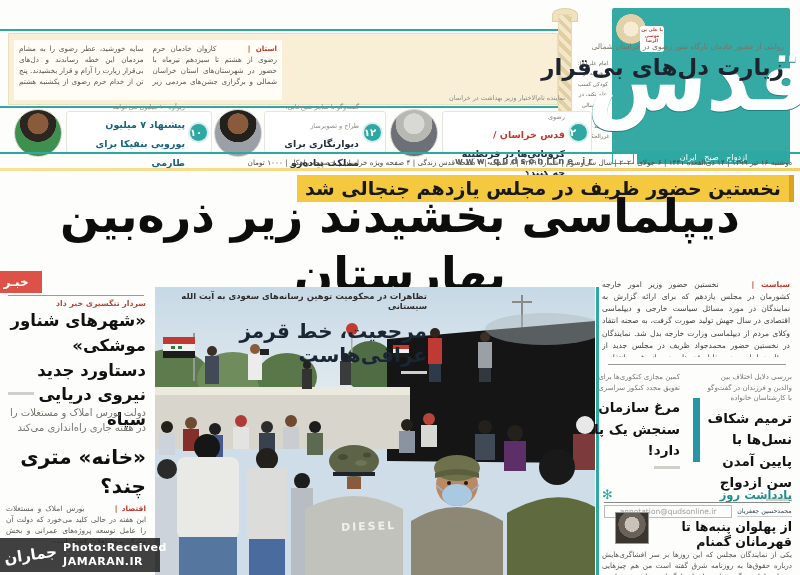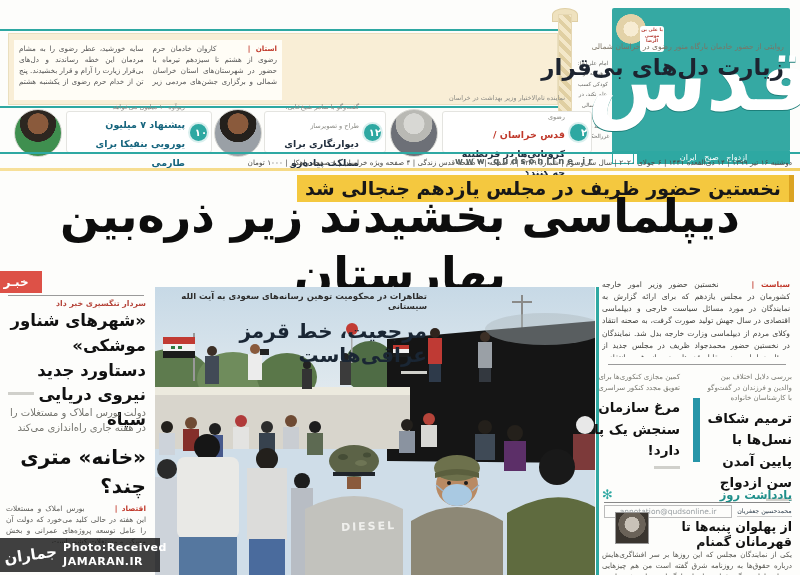--- a/index.html
+++ b/index.html
@@ -22,21 +22,21 @@
   .ornament2{left:552px;top:8px;width:26px;height:14px;border-radius:50% 50% 0 0;background:#efe2bf;border:1px solid #dfcfa4;}
   
   .cream{left:8px;top:33px;width:550px;height:72px;background:#f9eed6;border:1px solid #eadfbf;}
   .prov-kicker{right:16px;top:42px;width:260px;font-size:7.5px;color:#7c7465;}
   .prov-title{right:16px;top:54px;width:264px;font-size:23px;font-weight:bold;color:#1d2430;}
   .prov-body{left:14px;top:40px;width:268px;height:60px;background:#fffdf6;padding:3px 5px;font-size:7.2px;line-height:1.55;color:#555;column-count:2;column-gap:9px;overflow:hidden;text-align:justify;}
   .lead{color:#c0392b;font-weight:bold;padding-left:26px;}
   
   .tease-photo{top:109px;width:48px;height:48px;border-radius:50%;overflow:hidden;border:1px solid #d7d7d2;}
   .tease-box{top:111px;height:42px;display:flex;direction:rtl;align-items:center;gap:5px;background:#fff;border:1px solid #e4e4e0;border-radius:3px;padding:2px 4px;}
-  .num{min-width:17px;height:17px;border-radius:50%;background:#2ea8a2;color:#fff;font-size:10px;font-weight:bold;text-align:right;line-height:17px;box-shadow:0 0 0 2px #d9efee;}
+  .num{min-width:17px;height:17px;border-radius:50%;background:#2ea8a2;color:#fff;font-size:10px;font-weight:bold;text-align:left;line-height:17px;box-shadow:0 0 0 2px #d9efee;}
   .tz-kick{font-size:6.5px;color:#8a8a84;line-height:1.3;}
   .tz-title{font-size:9.5px;font-weight:bold;color:#16657e;line-height:1.35;}
   .tz-title.dark{color:#23303f;}
   
   .dateline{left:0;top:155px;width:800px;height:15px;font-size:7.3px;color:#4c4c48;padding:3px 8px 0 0;}
   .site{left:455px;top:156px;font-size:8.5px;letter-spacing:3px;color:#57605e;font-weight:bold;}
   
   .ylw-line{left:0;top:168px;width:800px;height:3px;background:linear-gradient(90deg,#f7e09a,#f2cf62);}
   .kicker-hl{right:6px;top:175px;background:#f4c83f;border-left:none;border-right:5px solid #dba320;padding:2px 8px 3px;font-size:19px;font-weight:bold;color:#181818;}
   .main-hl{left:0;top:188px;width:800px;text-align:center;font-size:46px;line-height:1.25;font-weight:bold;color:#0d0d0d;letter-spacing:-1px;}

